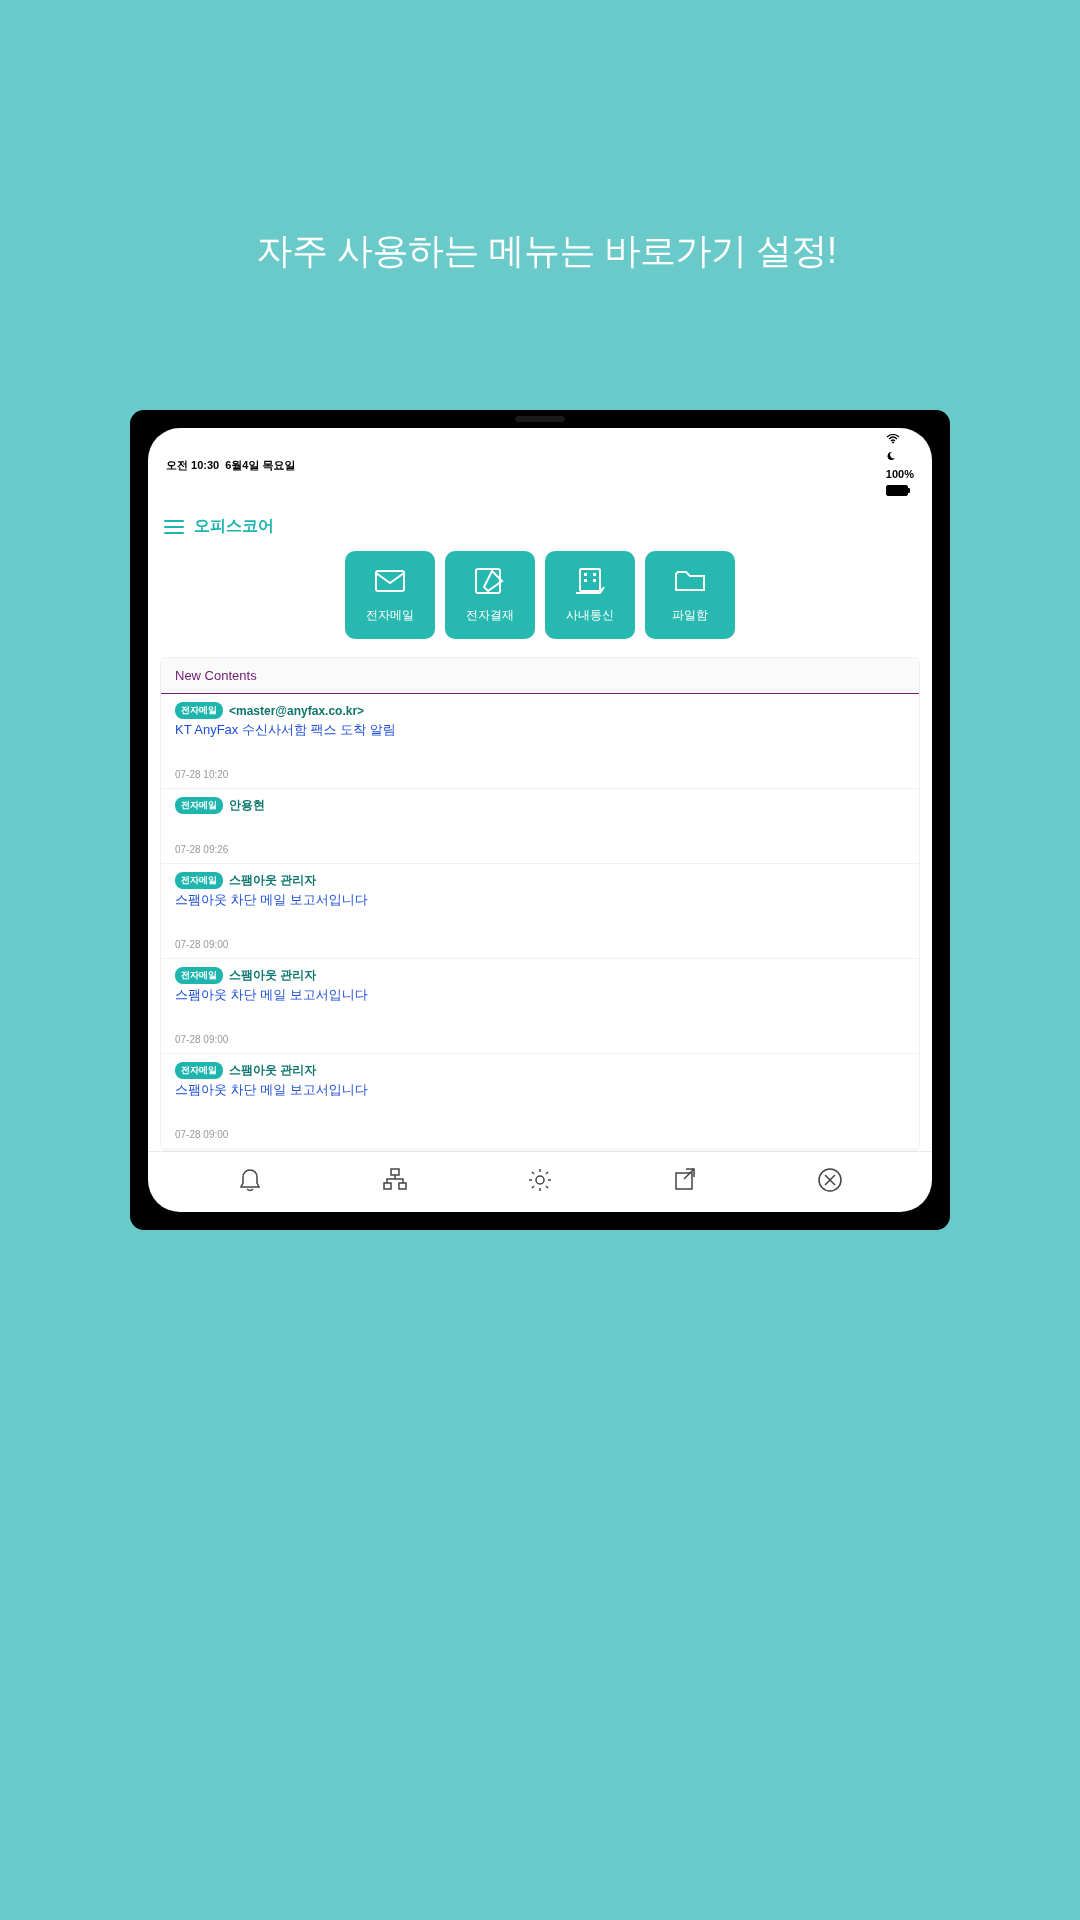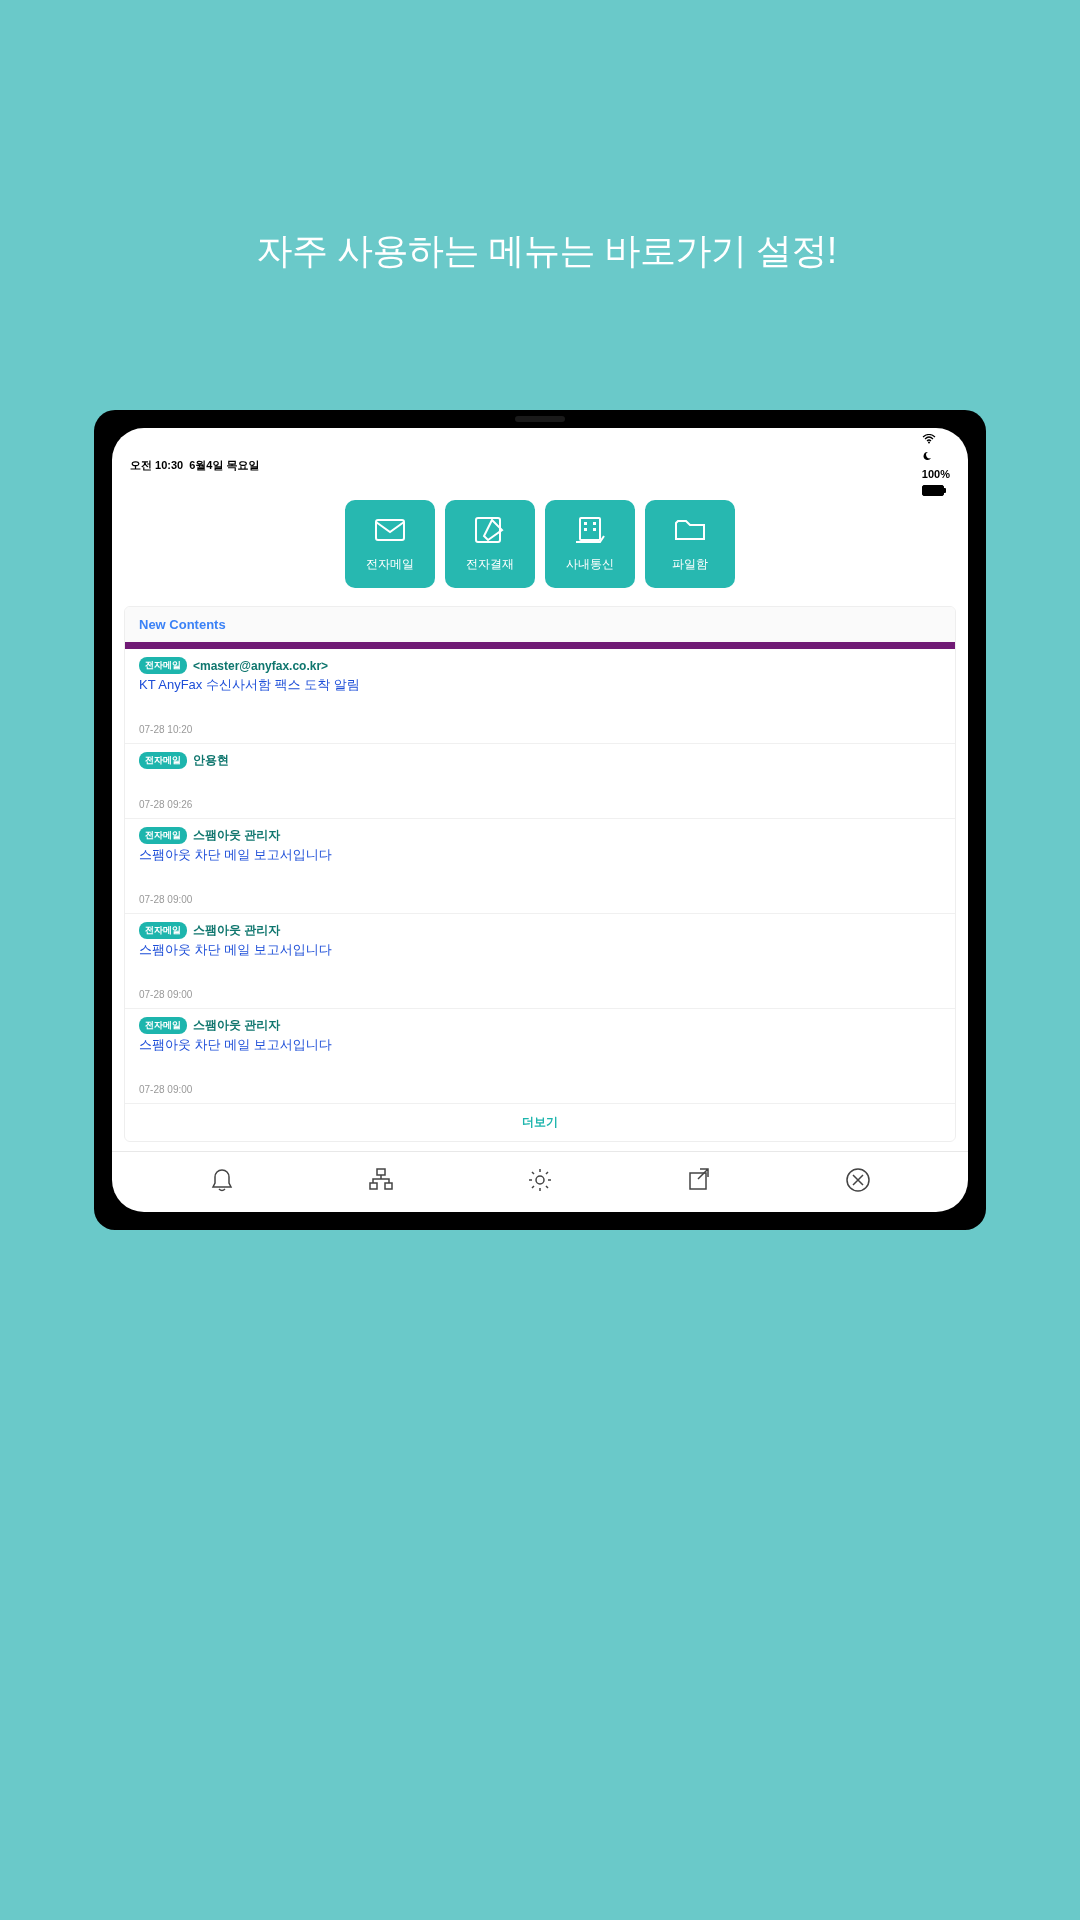--- a/index.html
+++ b/index.html
@@ -25,24 +25,24 @@
   line-height: 1.7;
   letter-spacing: -0.5px;
 }
 .promo-line .bold { font-weight: 500; }
 
 .tablet {
   position: absolute;
   top: 410px;
   left: 50%;
   transform: translateX(-50%);
-  width: 892px;
+  width: 820px;
   height: 820px;
   background: #000;
-  border-radius: 21px;
+  border-radius: 14px;
   padding: 18px;
 }
 .tablet-inner {
   width: 100%;
   height: 100%;
   background: #fff;
   border-radius: 32px;
   overflow: hidden;
   display: flex;
   flex-direction: column;
@@ -136,23 +136,23 @@
 .content-card {
   margin: 0 12px;
   background: #fff;
   border: 1px solid #eee;
   border-radius: 6px;
   overflow: hidden;
 }
 .content-header {
   padding: 10px 14px;
   font-size: 13px;
-  font-weight: 700;
-  color: #3b82f6;
-  border-bottom: 7px solid #701a75;
+  font-weight: 400;
+  color: #701a75;
+  border-bottom: 1px solid #701a75;
   background: #fafafa;
 }
 .content-item {
   padding: 8px 14px;
   border-bottom: 1px solid #f0f0f0;
 }
 .content-item:last-of-type { border-bottom: none; }
 .item-head {
   display: flex;
   align-items: center;
@@ -236,20 +236,28 @@
         <span>
           <svg width="10" height="10" viewBox="0 0 10 10">
               <path d="M6 1 A4 4 0 1 0 9 7 A3 3 0 0 1 6 1" fill="#000"></path>
             </svg>
         </span>
         <span>100%</span>
         <span class="battery-icon"></span>
       </div>
     </div>
 
+    <div class="app-header">
+      <div class="menu-icon">
+          <span></span>
+          <span></span>
+          <span></span>
+        </div>
+      <div class="app-title">오피스코어</div>
+    </div>
 
     <div class="shortcuts">
       <div class="shortcut-tile">
         <span><svg viewBox="0 0 32 24">
               <rect x="2" y="2" width="28" height="20" rx="2" stroke="#fff" fill="none" stroke-width="2"></rect>
               <path d="M2 4 L16 14 L30 4" stroke="#fff" fill="none" stroke-width="2"></path>
             </svg></span>
         <span class="shortcut-label">전자메일</span>
       </div>
       <div class="shortcut-tile">

